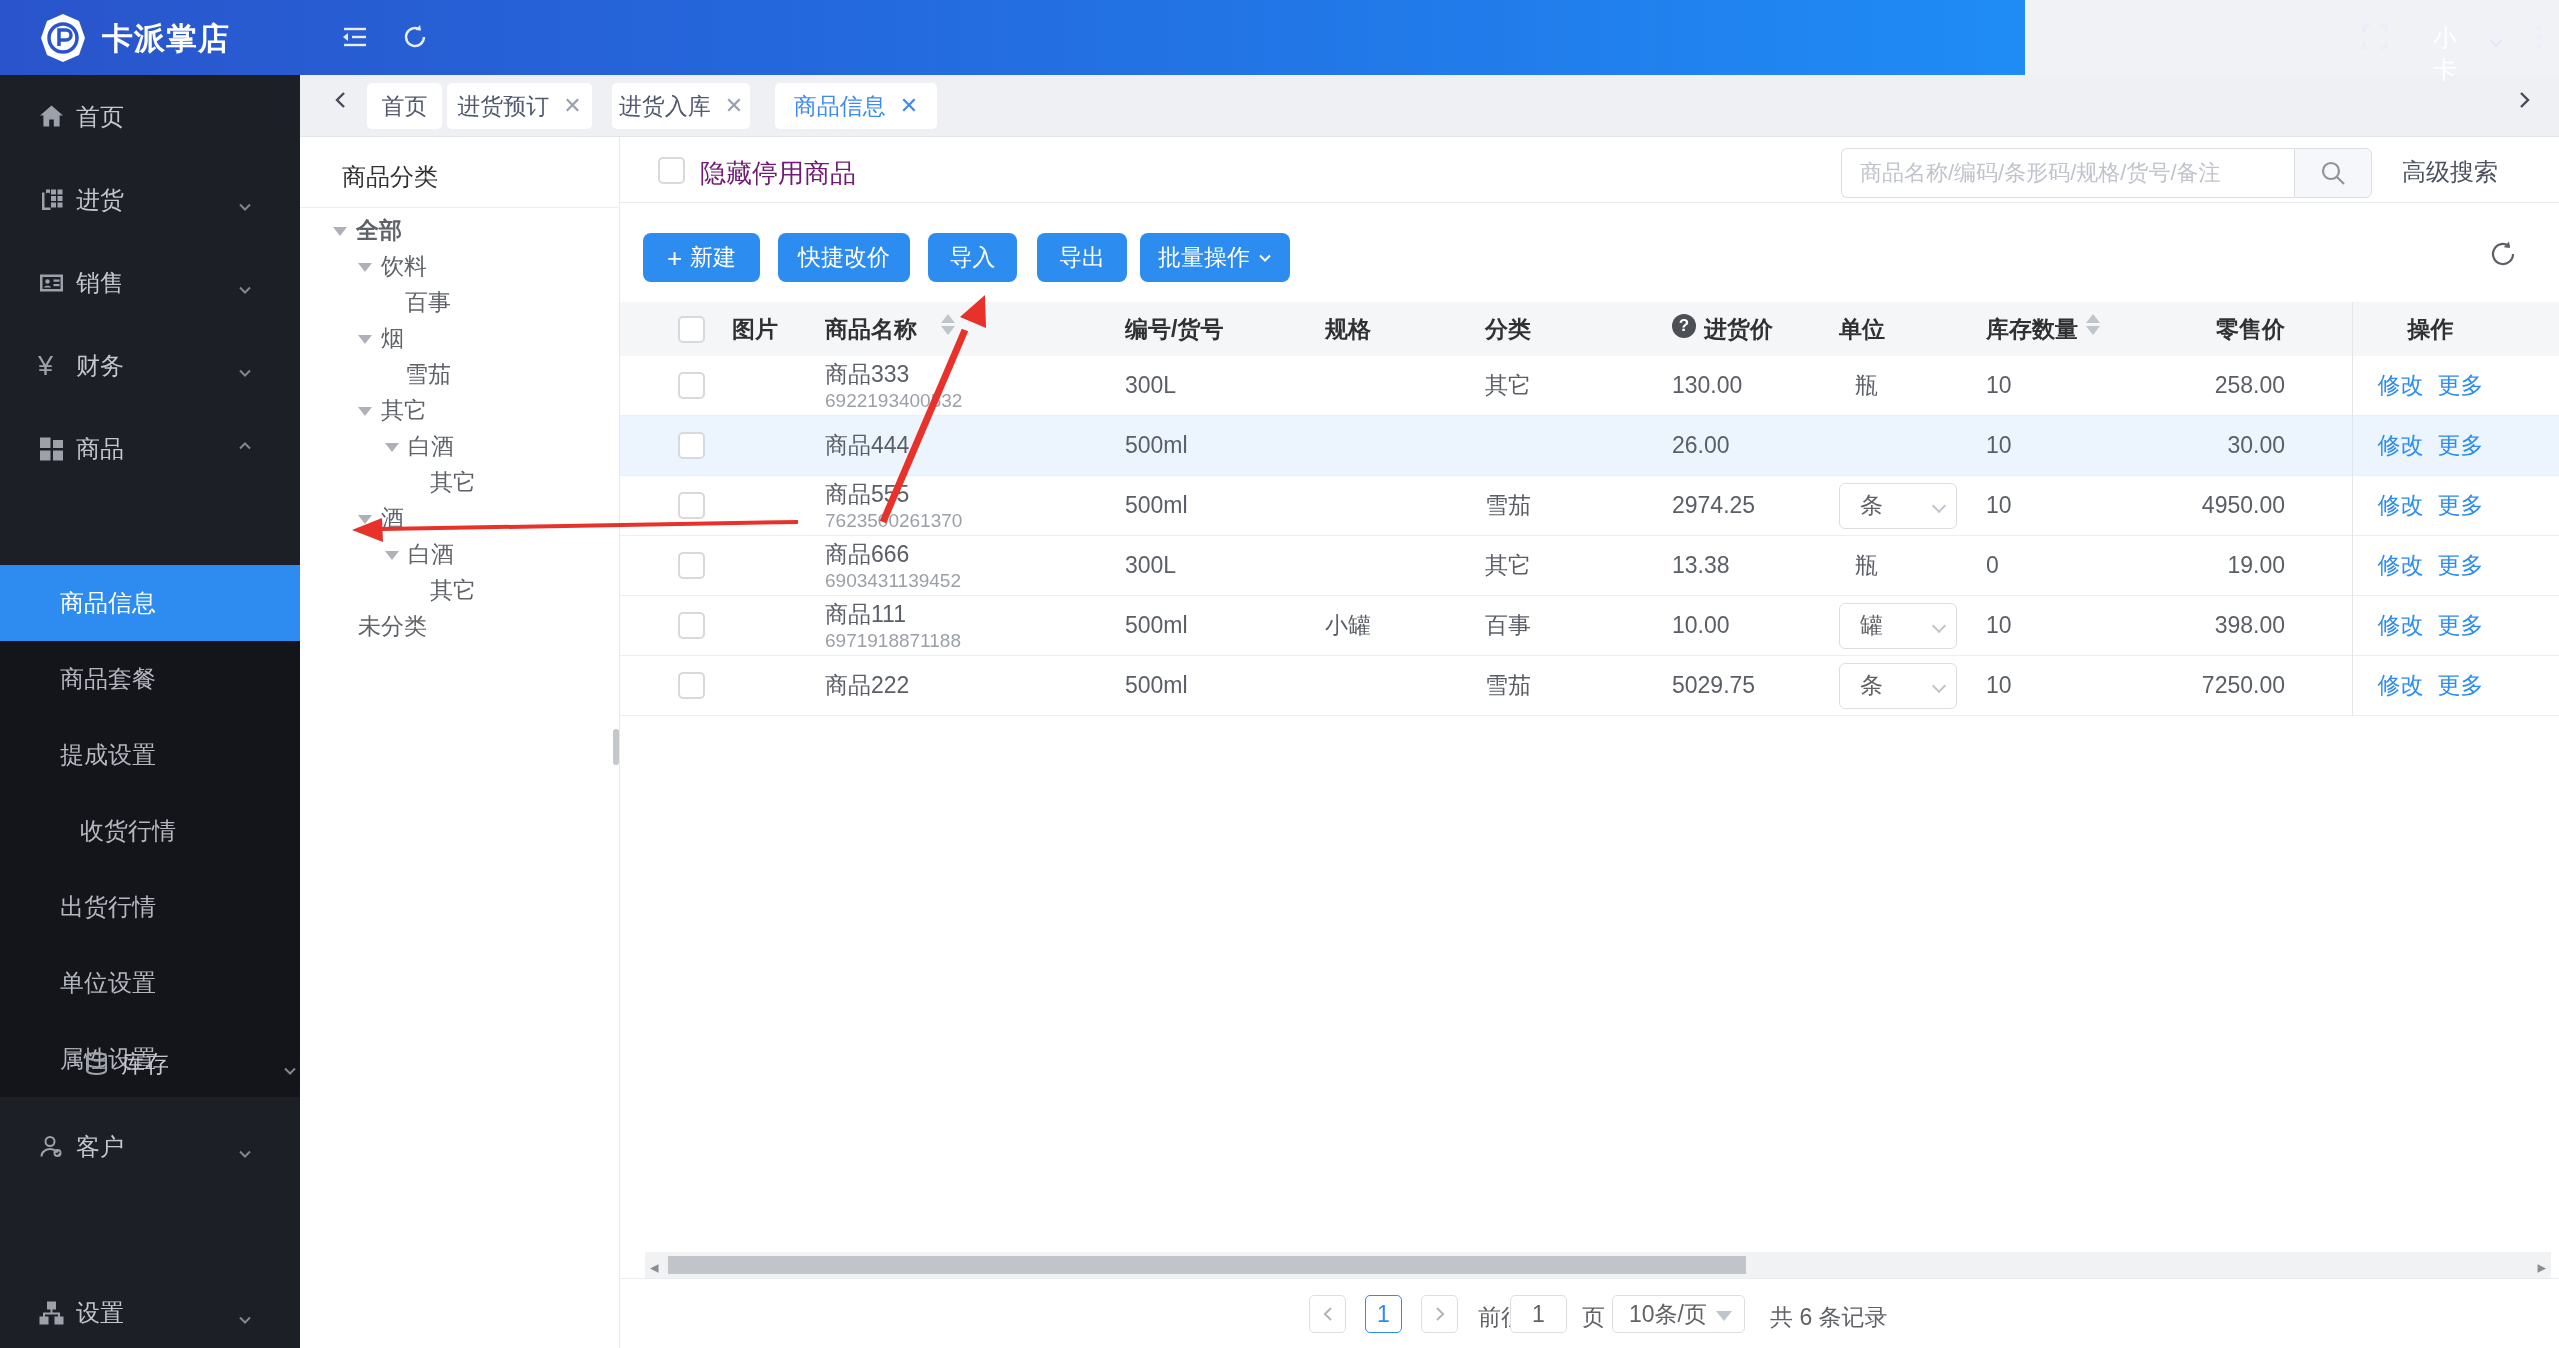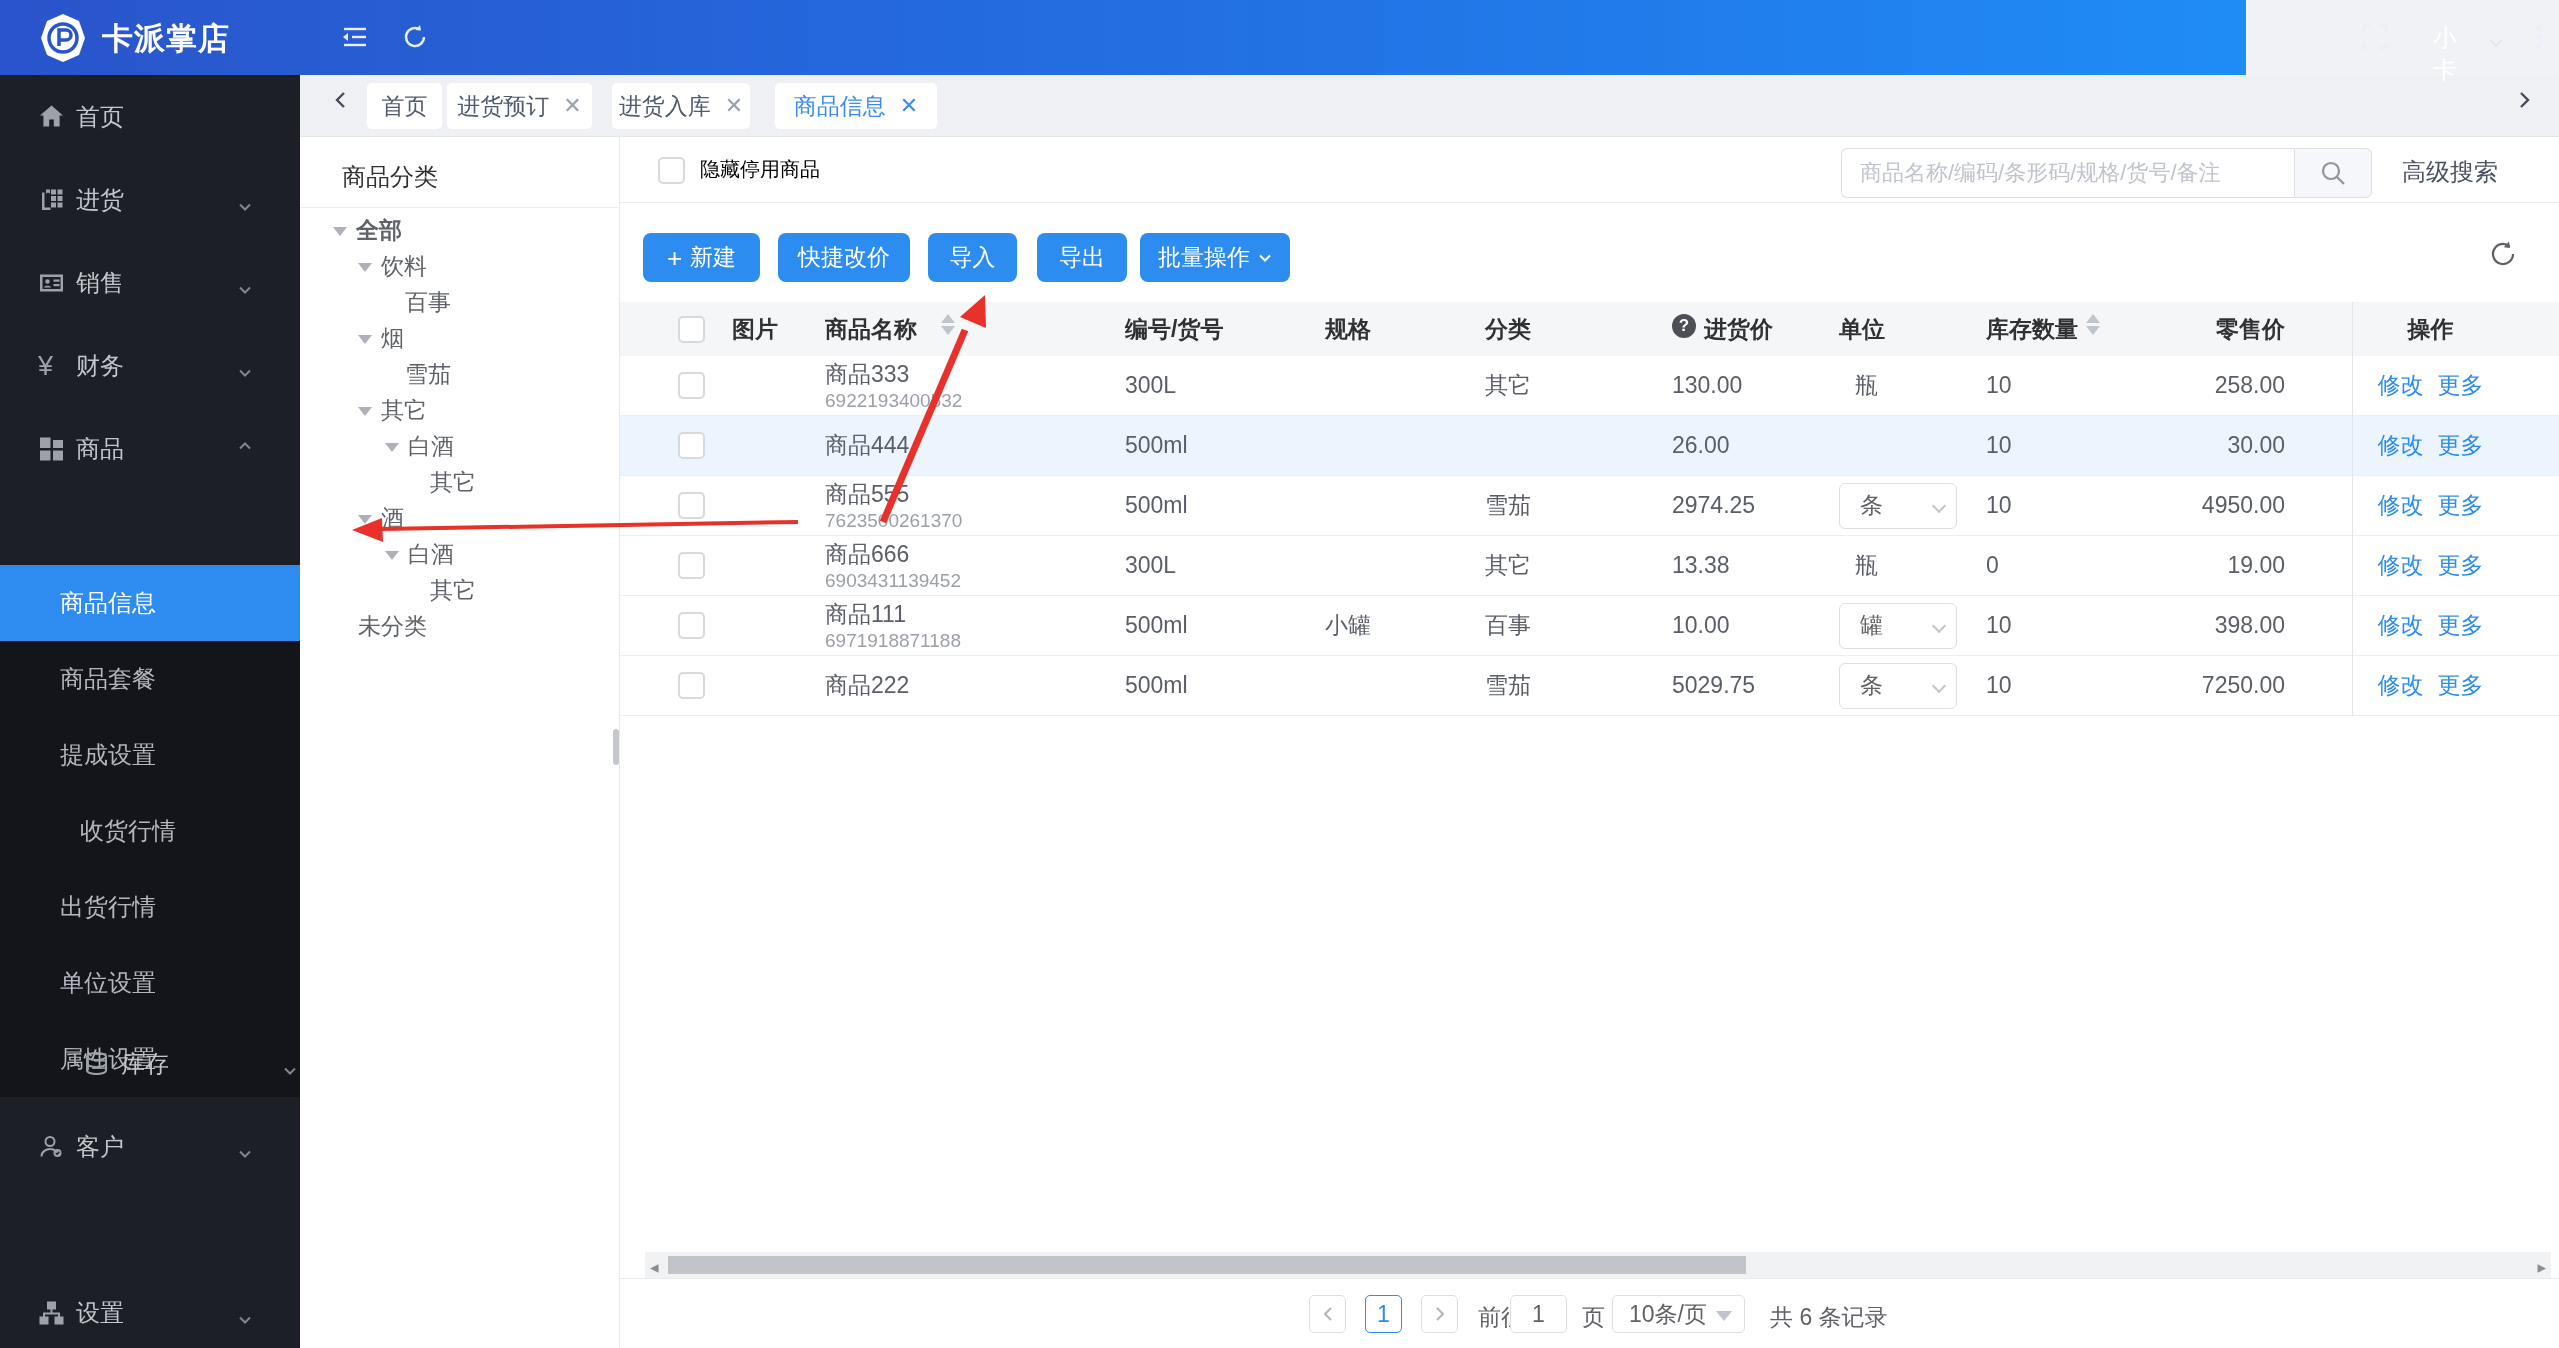--- a/index.html
+++ b/index.html
@@ -1,20 +1,20 @@
 <!DOCTYPE html>
 <html><head>
 <meta charset="utf-8">
 <style>
   * { margin:0; padding:0; box-sizing:border-box; }
   html,body { width:2559px; height:1348px; overflow:hidden; background:#f0f2f5;
     font-family:"Liberation Sans","DejaVu Sans",sans-serif; }
 
   
-  #topbar { position:absolute; left:0; top:0; width:2246px; height:75px;
+  #topbar { position:absolute; left:0; top:0; width:2025px; height:75px;
     background:linear-gradient(90deg,#2a54cb 0%,#2468dd 40%,#1f8cf5 100%); z-index:30; }
   #logo-badge { position:absolute; left:38px; top:13px; width:50px; height:50px; }
   #app-title { position:absolute; left:102px; top:18px; color:#fff; font-size:31px; font-weight:bold; letter-spacing:1px; }
   .tb-icon { position:absolute; top:22px; width:30px; height:30px; color:#e8eefc; }
   #user-name { position:absolute; left:2433px; top:22px; color:#fff; font-size:24px; }
   #user-caret { position:absolute; left:2490px; top:34px; width:12px; height:12px; border-right:2px solid #dce8fb; border-bottom:2px solid #dce8fb; transform:rotate(45deg) scale(.8); }
 
   
   #sidebar { position:absolute; left:0; top:75px; width:300px; height:1273px; background:#1d1f26; z-index:20; }
   .side-item { position:absolute; left:0; width:300px; height:83px; cursor:pointer; }
@@ -43,21 +43,21 @@
   .tree-item { position:absolute; height:36px; line-height:36px; font-size:23px; color:#5f6369; cursor:pointer; white-space:nowrap; }
   .tree-caret { display:inline-block; width:0; height:0; border-left:7px solid transparent; border-right:7px solid transparent;
     border-top:9px solid #aeb1b7; margin-right:9px; vertical-align:middle; }
   #cat-scroll-thumb { position:absolute; left:313px; top:592px; width:6px; height:36px; background:#c4c7cc; border-radius:3px; }
 
   
   #main { position:absolute; left:620px; top:137px; width:1939px; height:1211px; background:#fff; z-index:4; }
   #hide-row { position:absolute; left:0; top:0; width:1939px; height:66px; border-bottom:1px solid #e8eaec; }
   .checkbox { width:27px; height:27px; background:#fff; border:2px solid #d6d9de; border-radius:5px; }
   #hide-cb { position:absolute; left:38px; top:20px; }
-  #hide-label { position:absolute; left:80px; top:19px; font-size:20px; color:#000000; }
+  #hide-label { position:absolute; left:80px; top:19px; font-size:26px; color:#701a75; }
 
   #search-input { position:absolute; left:1221px; top:11px; width:453px; height:50px; border:1px solid #dcdee2;
     border-right:none; border-radius:6px 0 0 6px; padding:0 18px; font-size:22px; color:#606266; outline:none; }
   #search-input::placeholder { color:#bfc3cb; }
   #search-btn { position:absolute; left:1674px; top:11px; width:78px; height:50px; background:#f6f7fa;
     border:1px solid #dcdee2; border-radius:0 6px 6px 0; display:flex; align-items:center; justify-content:center; cursor:pointer; }
   #adv-search { position:absolute; left:1782px; top:19px; font-size:24px; color:#4a5261; cursor:pointer; }
 
   .btn { position:absolute; top:96px; height:49px; background:#2d8cf0; color:#fff; border:none; border-radius:8px;
     font-size:23px; display:flex; align-items:center; justify-content:center; gap:8px; cursor:pointer;

